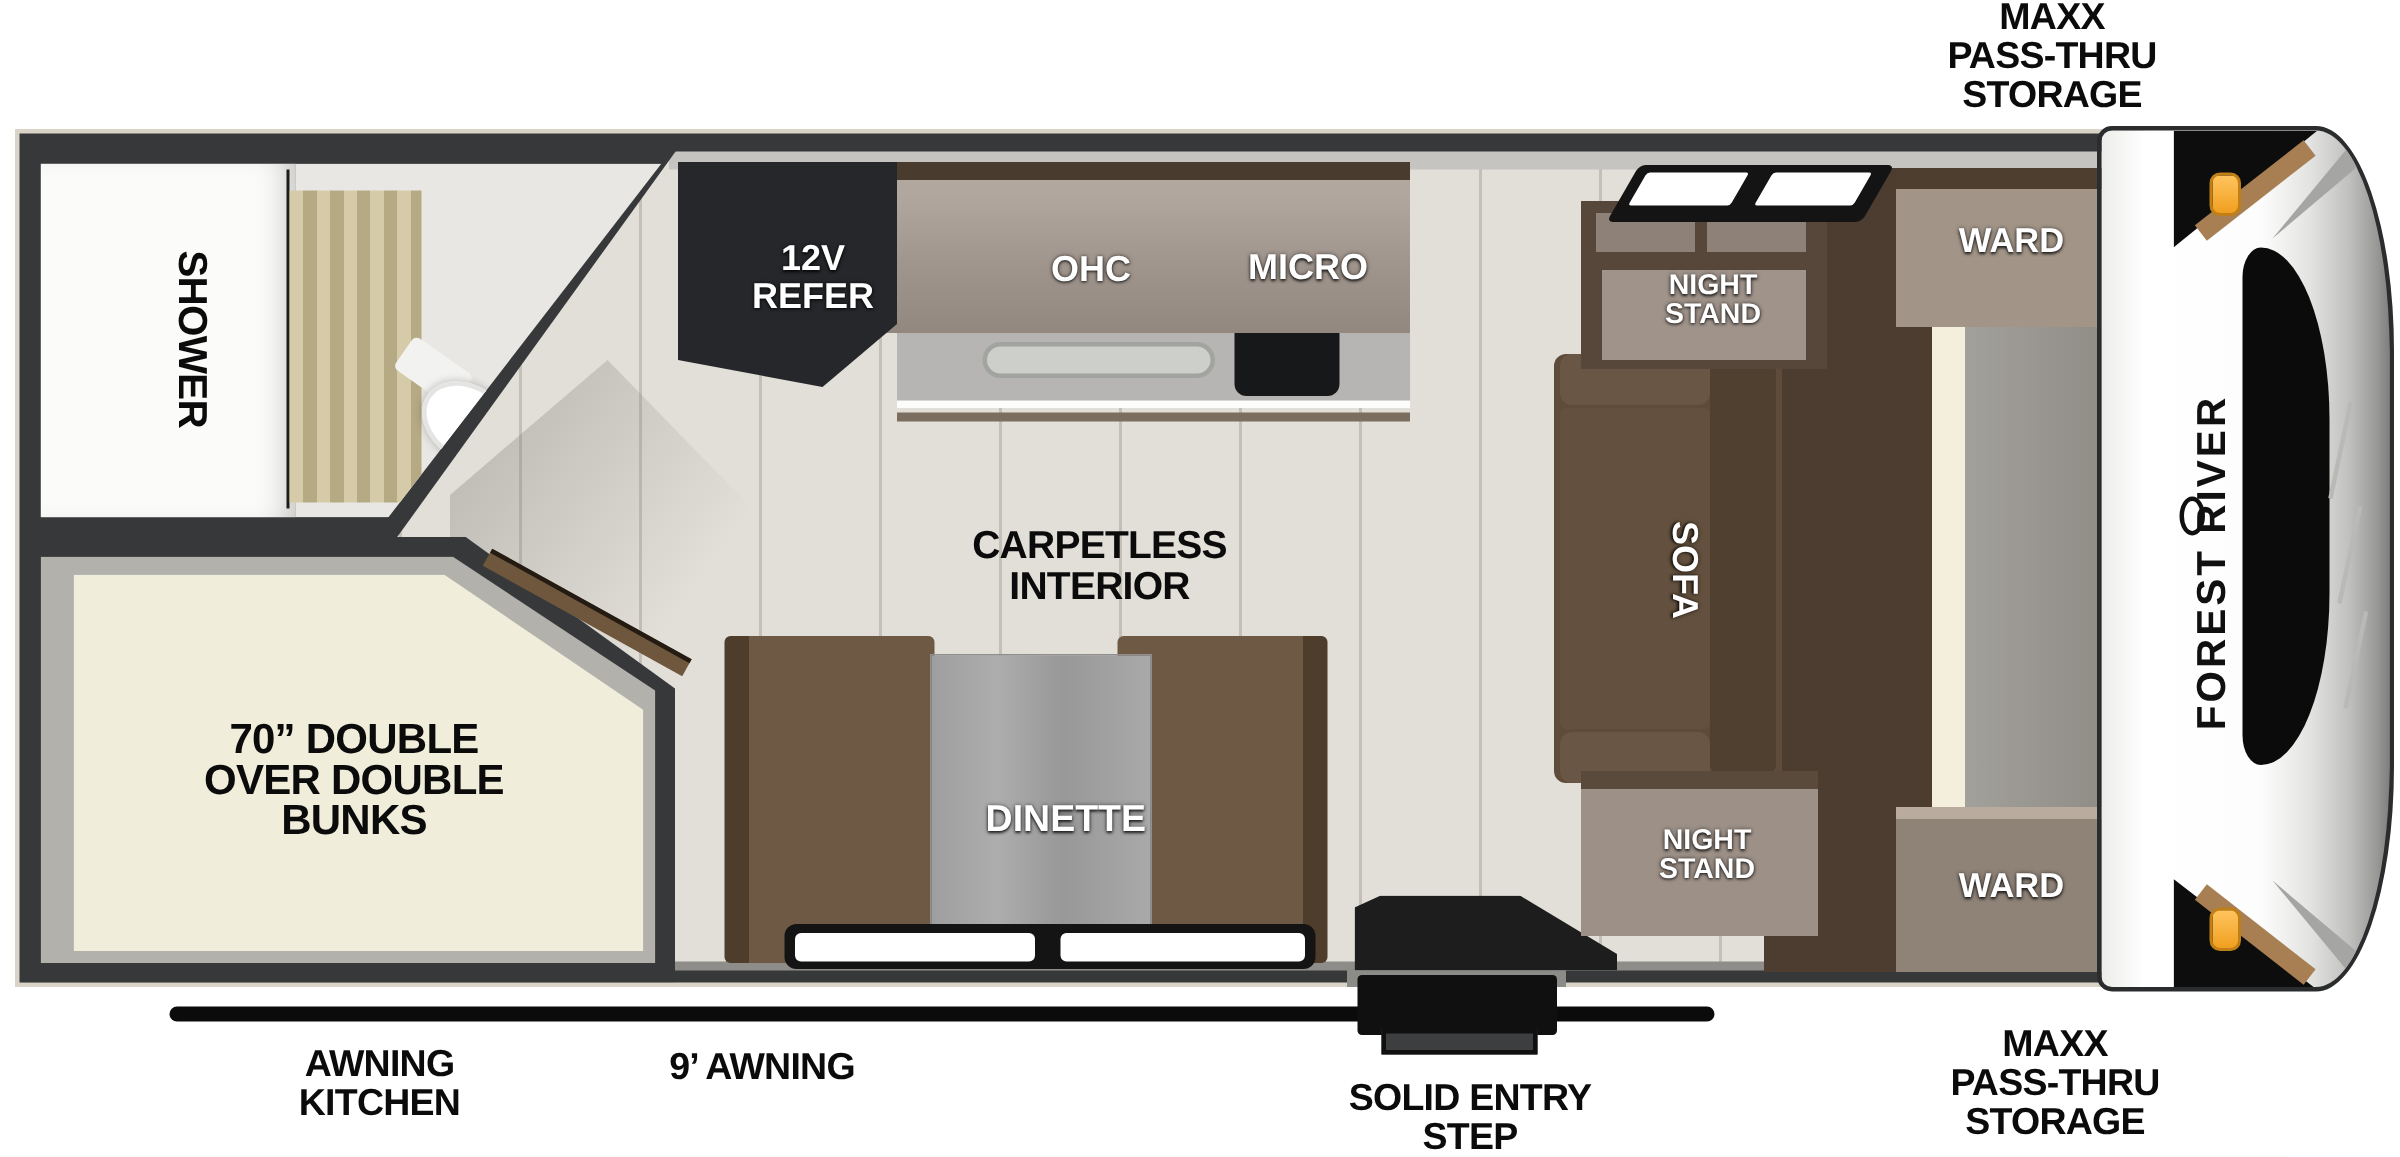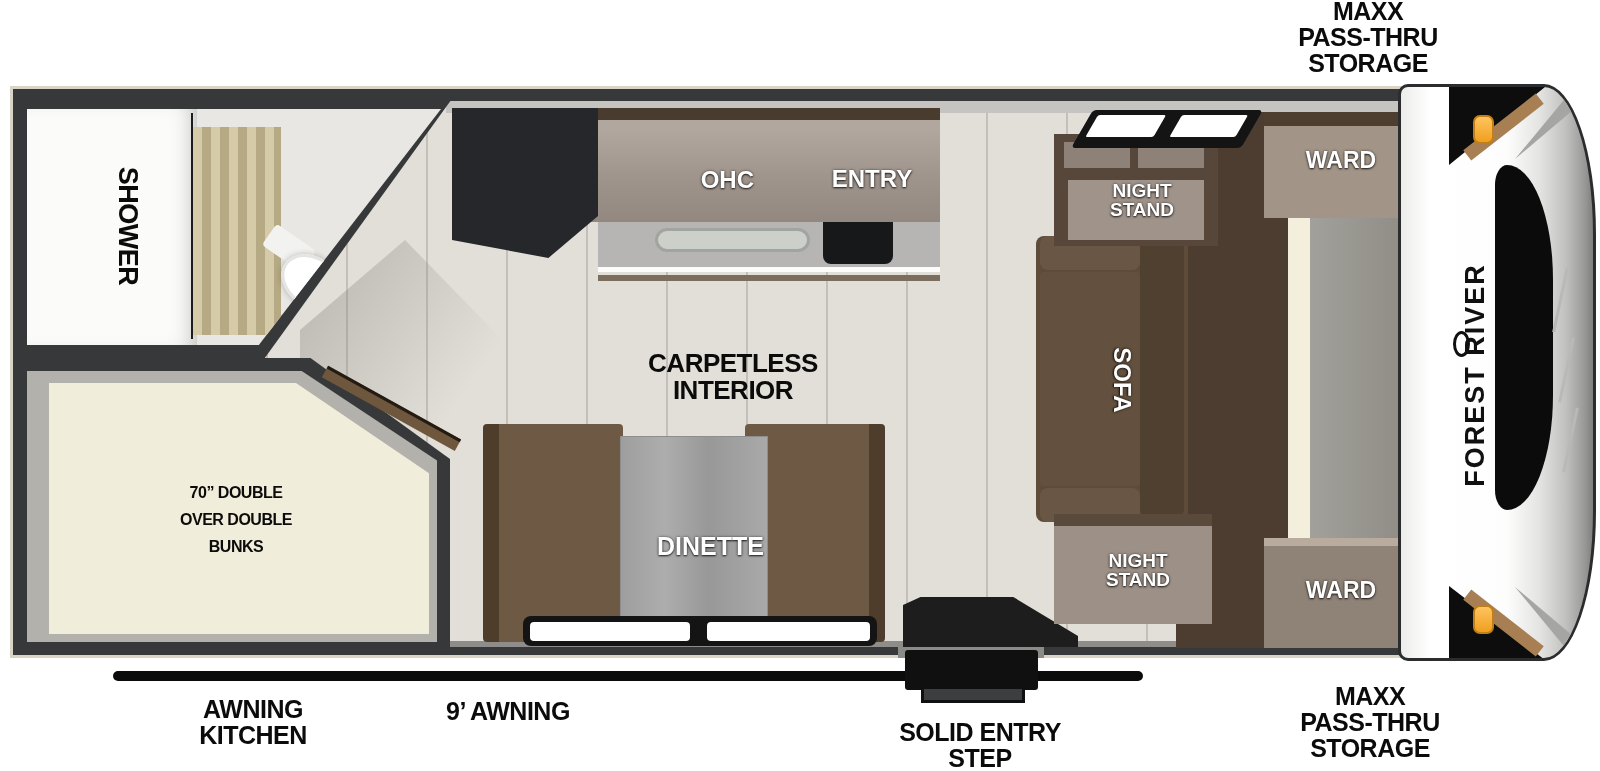--- a/index.html
+++ b/index.html
@@ -210,27 +210,29 @@
 PASS-THRU
 STORAGE</div>
   <div class="lbl" style="left:143px;top:696px;width:220px;">AWNING
 KITCHEN</div>
   <div class="lbl" style="left:398px;top:698px;width:220px;">9’ AWNING</div>
   <div class="lbl" style="left:623px;top:350px;width:220px;font-size:26px;line-height:27px;">CARPETLESS
 INTERIOR</div>
 
   <div class="lbl" style="left:870px;top:719px;width:220px;">SOLID ENTRY
 STEP</div>
-  <div class="lbl" style="left:116px;top:479px;width:240px;font-size:16px;line-height:27px;">70” DOUBLE
+  <div class="lbl" style="left:116px;top:479px;width:240px;font-size:28px;line-height:27px;">70” DOUBLE
 OVER DOUBLE
 BUNKS</div>
   <div class="lbl rot-cw" style="left:128px;top:226px;font-size:27px;">SHOWER</div>
 
+  <div class="lbl-white" style="left:472px;top:160px;width:140px;font-size:24px;line-height:25px;">12V
+REFER</div>
   <div class="lbl-white" style="left:654px;top:166px;width:100px;font-size:24px;text-align:right;">OHC</div>
-  <div class="lbl-white" style="left:822px;top:165px;width:100px;font-size:24px;">ENTRY</div>
+  <div class="lbl-white" style="left:822px;top:165px;width:100px;font-size:24px;">MICRO</div>
   <div class="lbl-white" style="left:624px;top:532px;width:140px;font-size:25px;text-align:right;">DINETTE</div>
   <div class="lbl-white rot-cw" style="left:1122px;top:380px;font-size:24px;">SOFA</div>
   <div class="lbl-white" style="left:1072px;top:181px;width:140px;font-size:19px;line-height:19px;">NIGHT
 STAND</div>
   <div class="lbl-white" style="left:1068px;top:551px;width:140px;font-size:19px;line-height:19px;">NIGHT
 STAND</div>
   <div class="lbl-white" style="left:1271px;top:147px;width:140px;font-size:23px;">WARD</div>
   <div class="lbl-white" style="left:1271px;top:577px;width:140px;font-size:23px;">WARD</div>
 
 </div>

